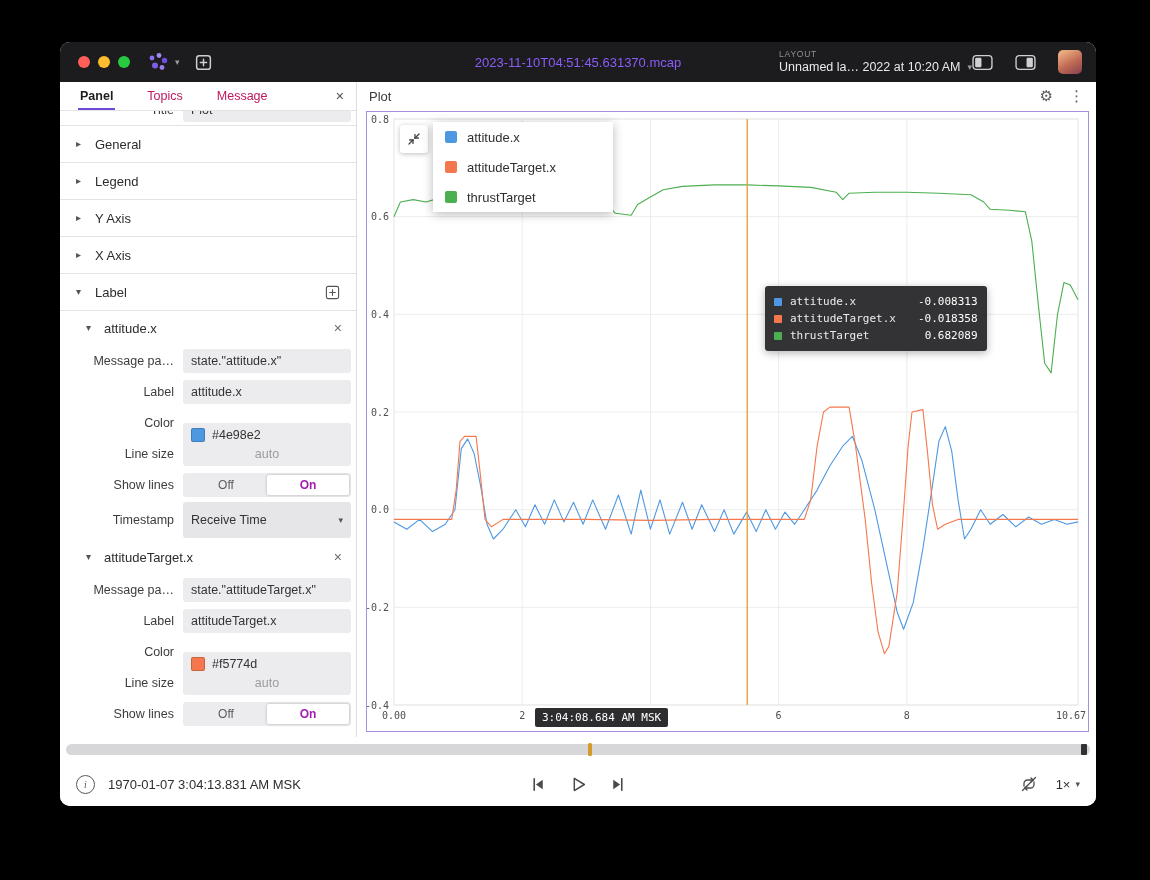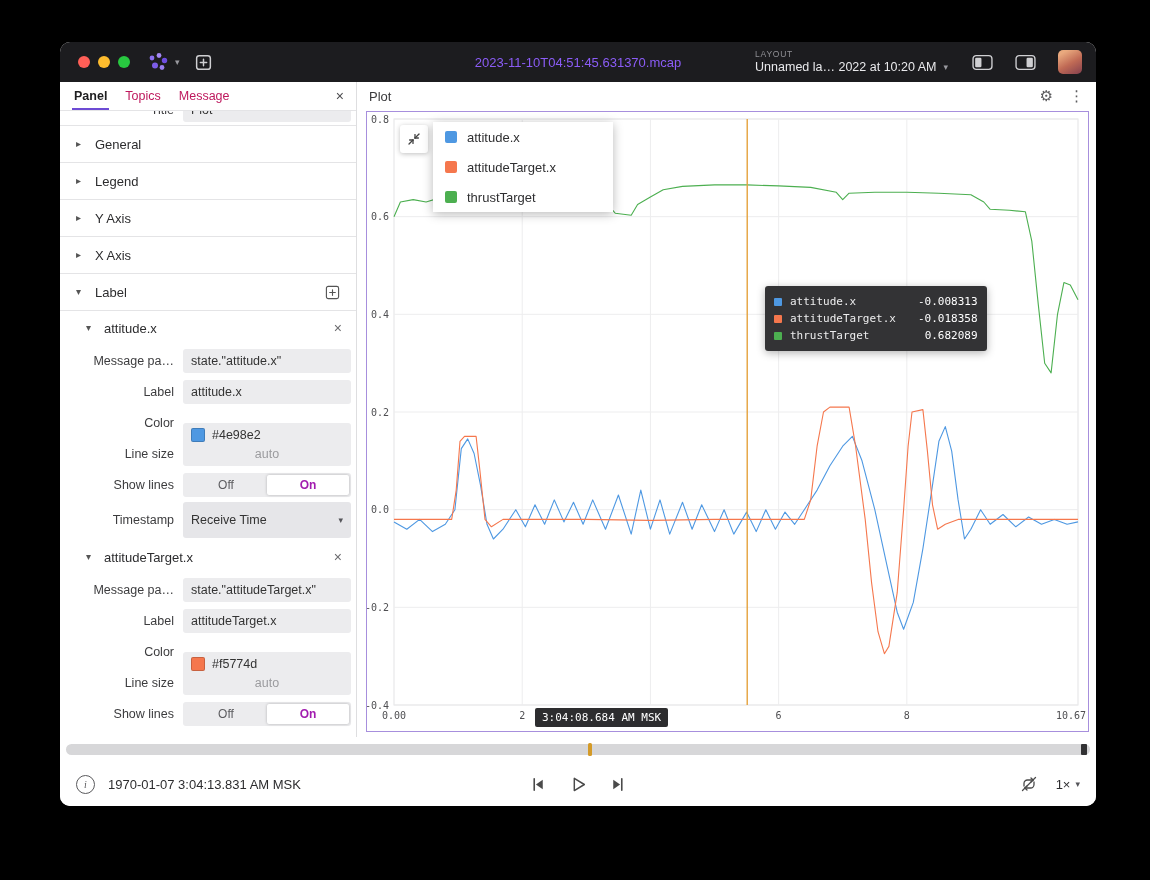--- a/index.html
+++ b/index.html
@@ -9,29 +9,29 @@
   
   .titlebar{height:40px;background:#1c1c1f;display:flex;align-items:center;position:relative;}
   .traffic{display:flex;gap:8px;margin-left:18px;}
   .light{width:12px;height:12px;border-radius:50%;}
   .l-red{background:#ff5f57}.l-yellow{background:#febc2e}.l-green{background:#28c840}
   .logo-group{display:flex;align-items:center;margin-left:16px;gap:5px;}
   .chev{color:#9a9aa0;font-size:9px;line-height:1;}
   .addpanel{margin-left:14px;display:flex;align-items:center;}
   .tb-title{position:absolute;left:50%;transform:translateX(-50%);color:#8b5cf6;font-size:13px;white-space:nowrap;}
   .tb-right{margin-left:auto;display:flex;align-items:center;margin-right:14px;}
-  .layout-menu{display:flex;flex-direction:column;align-items:flex-start;margin-right:24px;line-height:1.25;}
+  .layout-menu{display:flex;flex-direction:column;align-items:flex-start;line-height:1.25;}
   .layout-label{font-size:8.5px;letter-spacing:.09em;color:#909095;}
   .layout-name{font-size:12.5px;color:#e9e9ec;display:flex;align-items:center;gap:7px;white-space:nowrap;}
   .toggles{display:flex;gap:22px;margin-right:22px;align-items:center;}
   .avatar{width:24px;height:24px;border-radius:5px;background:linear-gradient(150deg,#e9a97e 15%,#c06a55 55%,#84404e);}
 
   
   .sidebar{position:absolute;left:0;top:40px;width:296px;bottom:69px;background:#fff;border-right:1px solid #dedee0;overflow:hidden;}
-  .tabs{height:28px;display:flex;align-items:center;border-bottom:1px solid #e4e4e6;padding-left:14px;gap:18px;}
+  .tabs{height:28px;display:flex;align-items:center;border-bottom:1px solid #e4e4e6;padding-left:20px;gap:34px;}
   .tab{font-size:12.5px;color:#be185d;height:100%;display:flex;align-items:center;position:relative;cursor:default;}
   .tab.active{color:#1d1d1f;font-weight:700;}
   .tab.active::after{content:"";position:absolute;left:-2px;right:-2px;bottom:0;height:2px;background:#6d4bd4;}
   .tabs-close{margin-left:auto;margin-right:12px;color:#4c4c4f;font-size:14px;}
   .clip-row{height:14px;overflow:hidden;position:relative;border-bottom:1px solid #e4e4e6;}
   .clip-inner{position:absolute;top:-16px;left:0;right:0;height:30px;display:flex;align-items:center;}
   .sec{height:36px;display:flex;align-items:center;gap:9px;padding:0 16px;border-bottom:1px solid #e4e4e6;}
   .car{color:#555;font-size:10px;width:10px;flex:none;line-height:1;}
   .sec .lbl{font-size:13px;color:#2c2c2e;font-weight:500;}
   .sec-icon{margin-left:auto;display:flex;}

